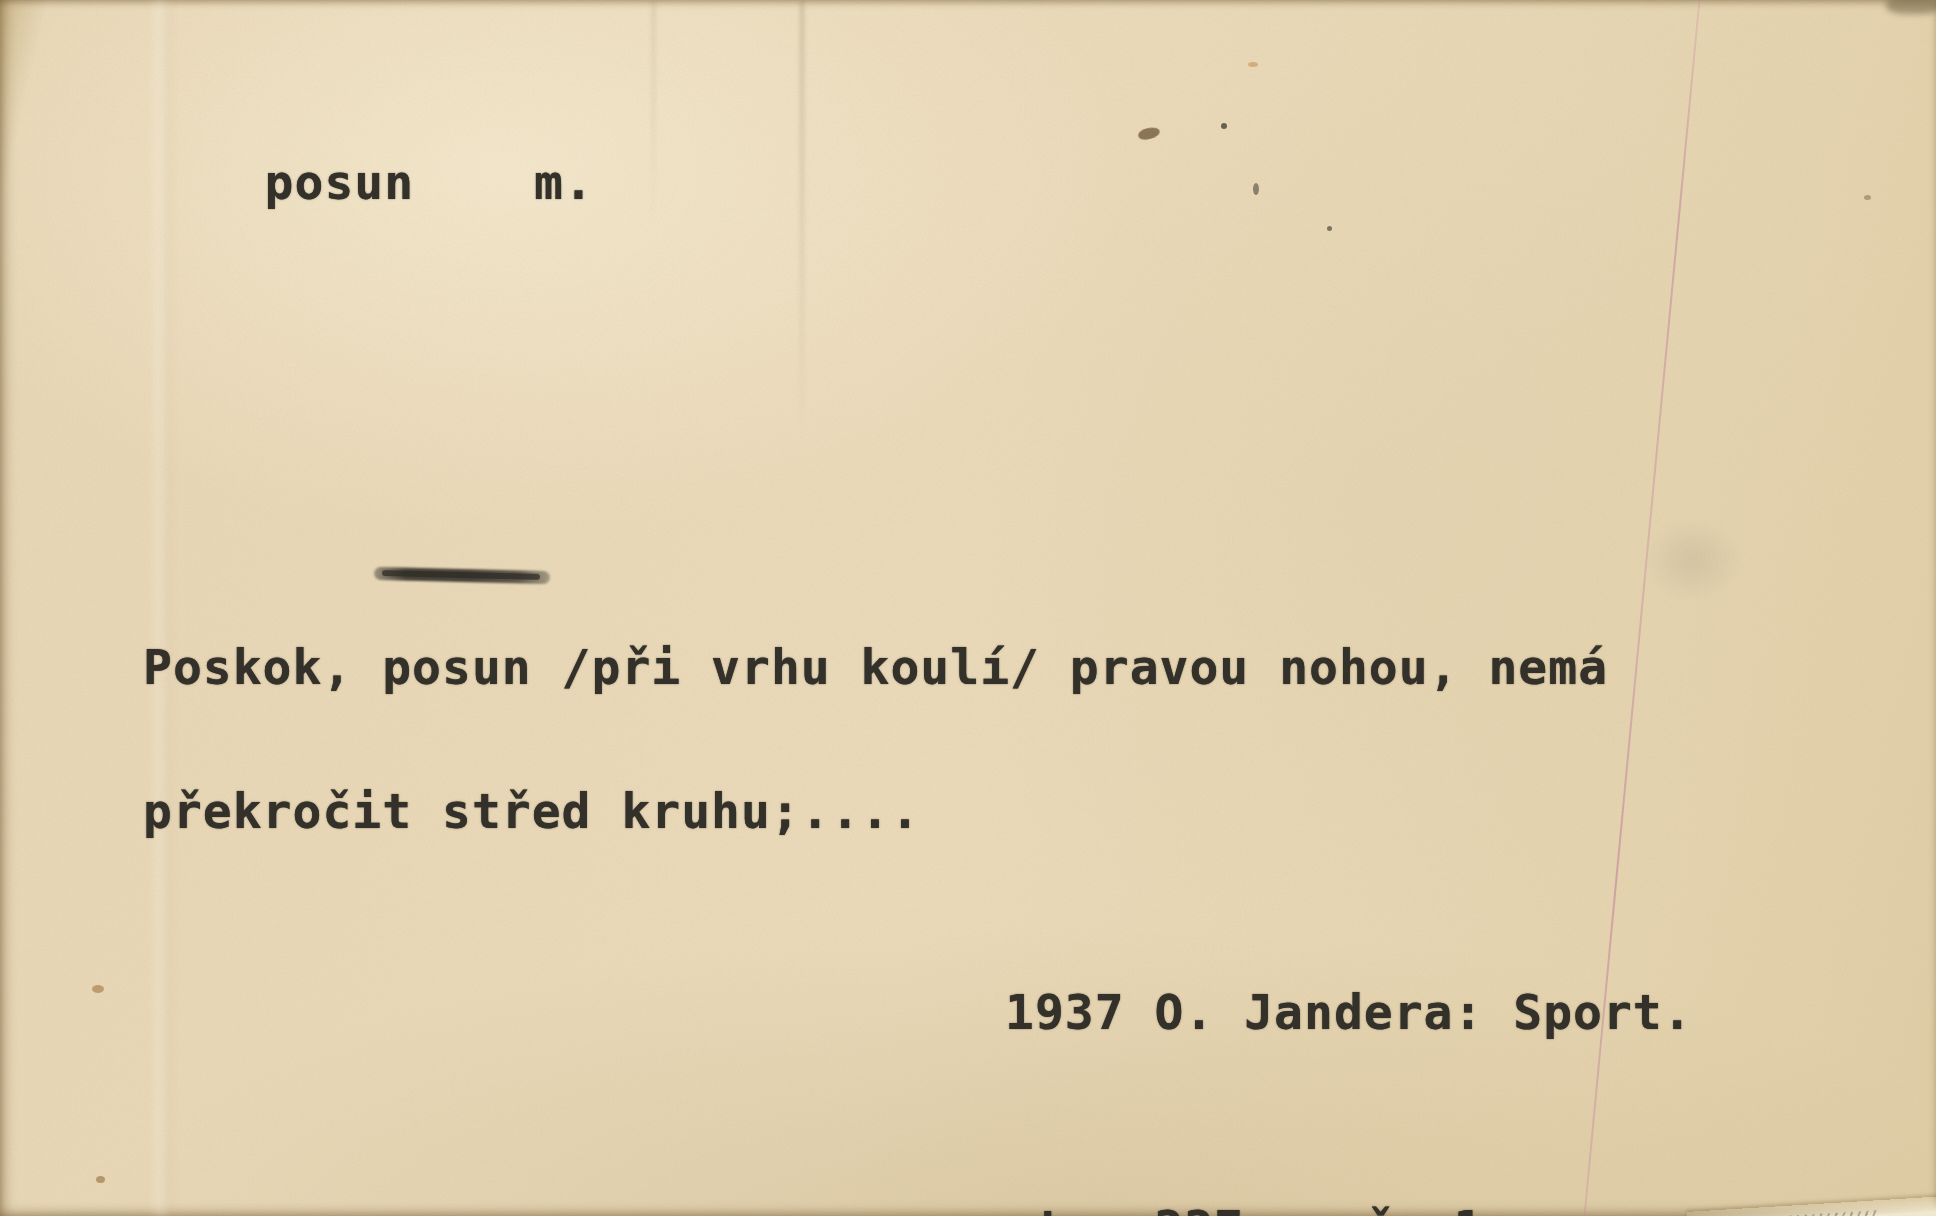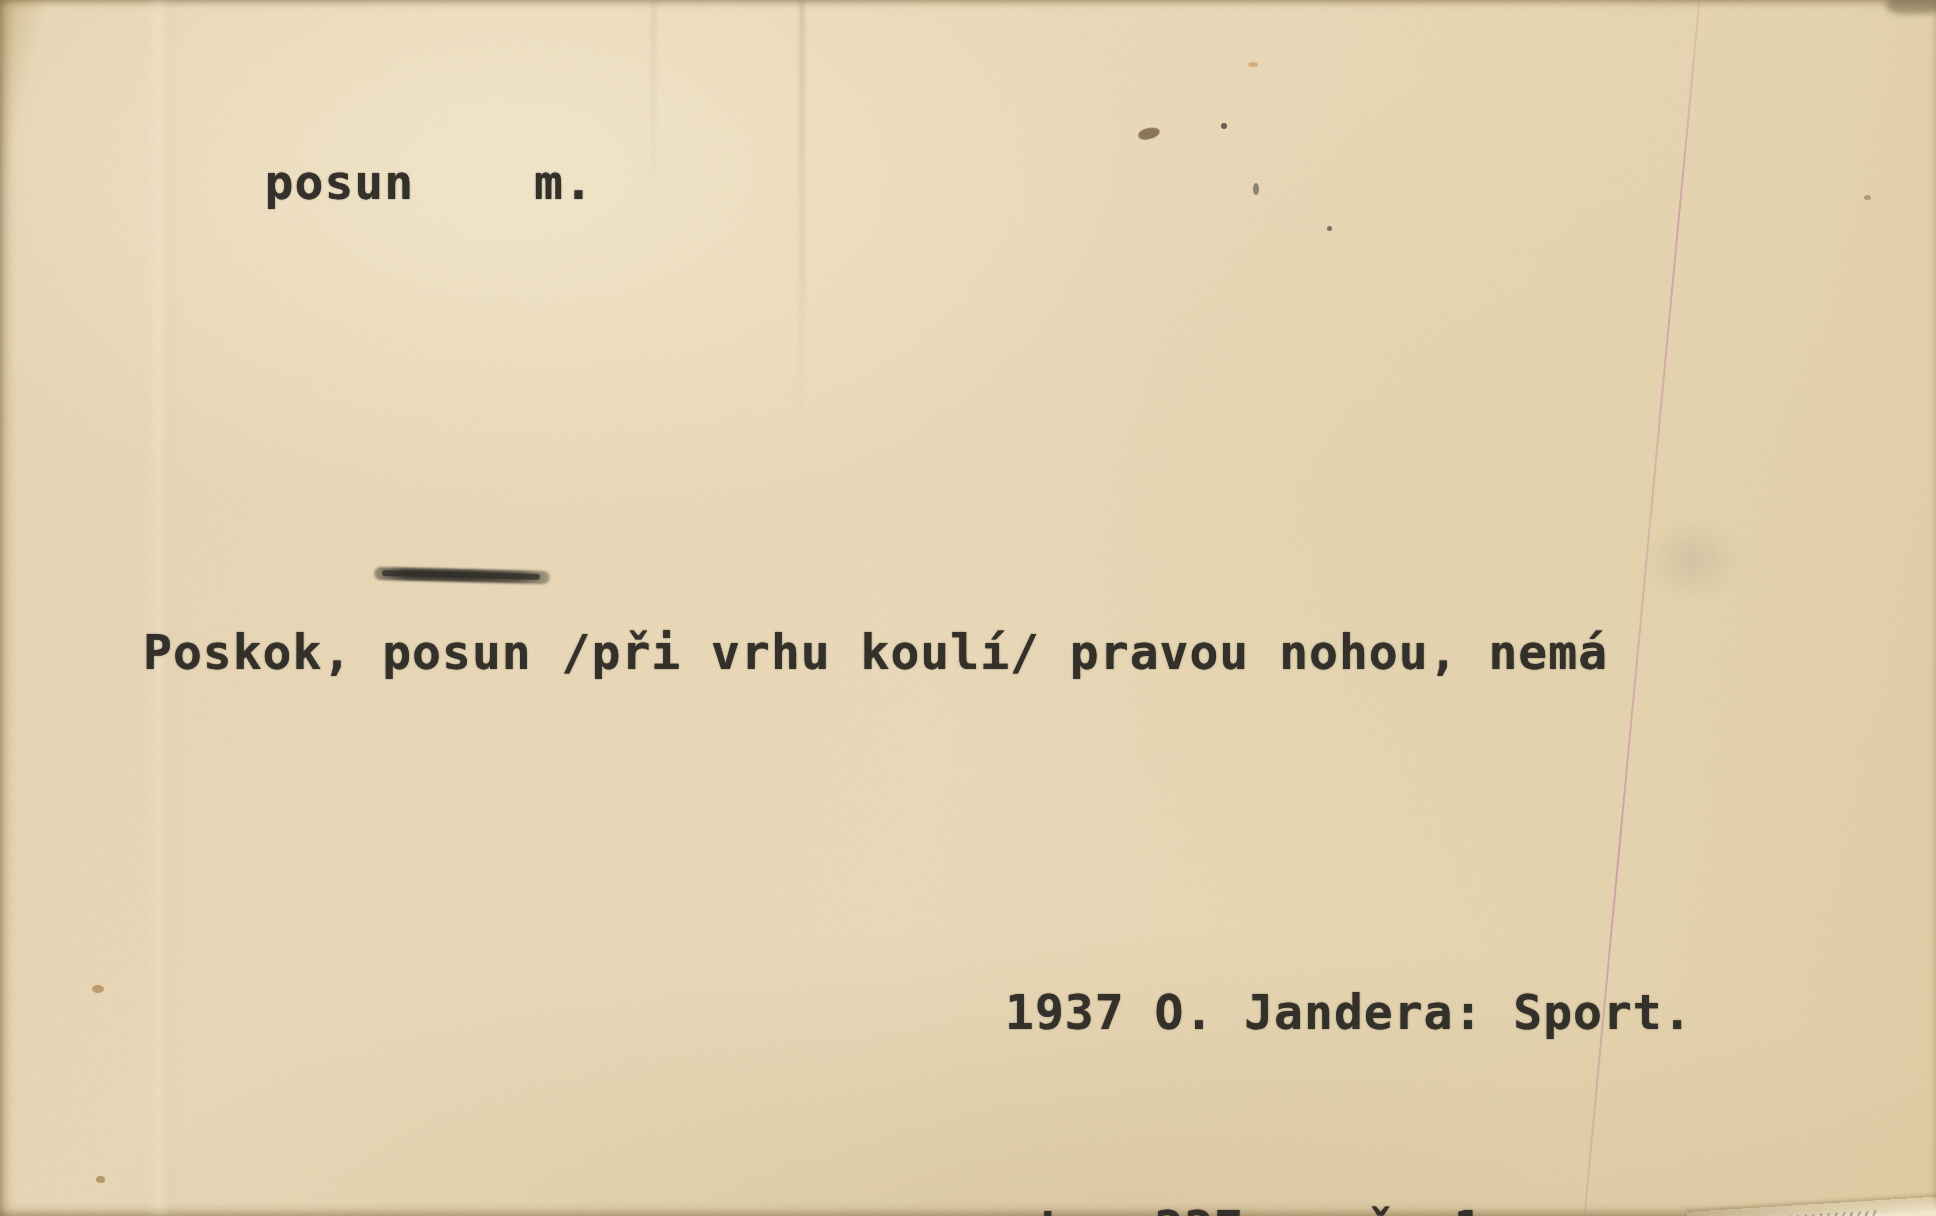--- a/index.html
+++ b/index.html
@@ -75,22 +75,23 @@
               box-shadow:0 -2px 4px rgba(120,100,60,0.35);">
     <div style="position:absolute;left:95px;top:10px;width:95px;height:22px;
                 background:repeating-linear-gradient(115deg, rgba(95,90,75,0.45) 0 2px, rgba(95,90,75,0) 2px 7px);
                 filter:blur(0.4px);"></div>
   </div>
 
   <div class="type" style="left:145px;top:110px;">
     <span>posun</span><span style="display:inline-block;width:120px;"></span><span>m.</span>
   </div>
 
-  <div class="type" style="left:143px;top:532px;">
+  <div class="type" style="left:143px;top:547px;">
     <div><span>Poskok, </span><span>posun</span><span> /při vrhu koulí/ pravou nohou, nemá</span></div>
+    <div>překročit střed kruhu;....</div>
   </div>
 
   <div style="position:absolute;left:374px;top:569px;width:176px;height:13px;
               transform:rotate(1.4deg);border-radius:7px;
               background:linear-gradient(to right, rgba(66,63,55,0.45), rgba(50,48,42,0.88) 18%, rgba(58,55,48,0.92) 55%, rgba(62,59,51,0.80) 82%, rgba(70,66,58,0.40));
               filter:blur(1px);"></div>
   <div style="position:absolute;left:382px;top:572px;width:158px;height:6px;
               transform:rotate(1.4deg);border-radius:3px;background:rgba(45,43,38,0.75);filter:blur(0.6px);"></div>
 
   <div class="type cite" style="left:1005px;top:832px;">

